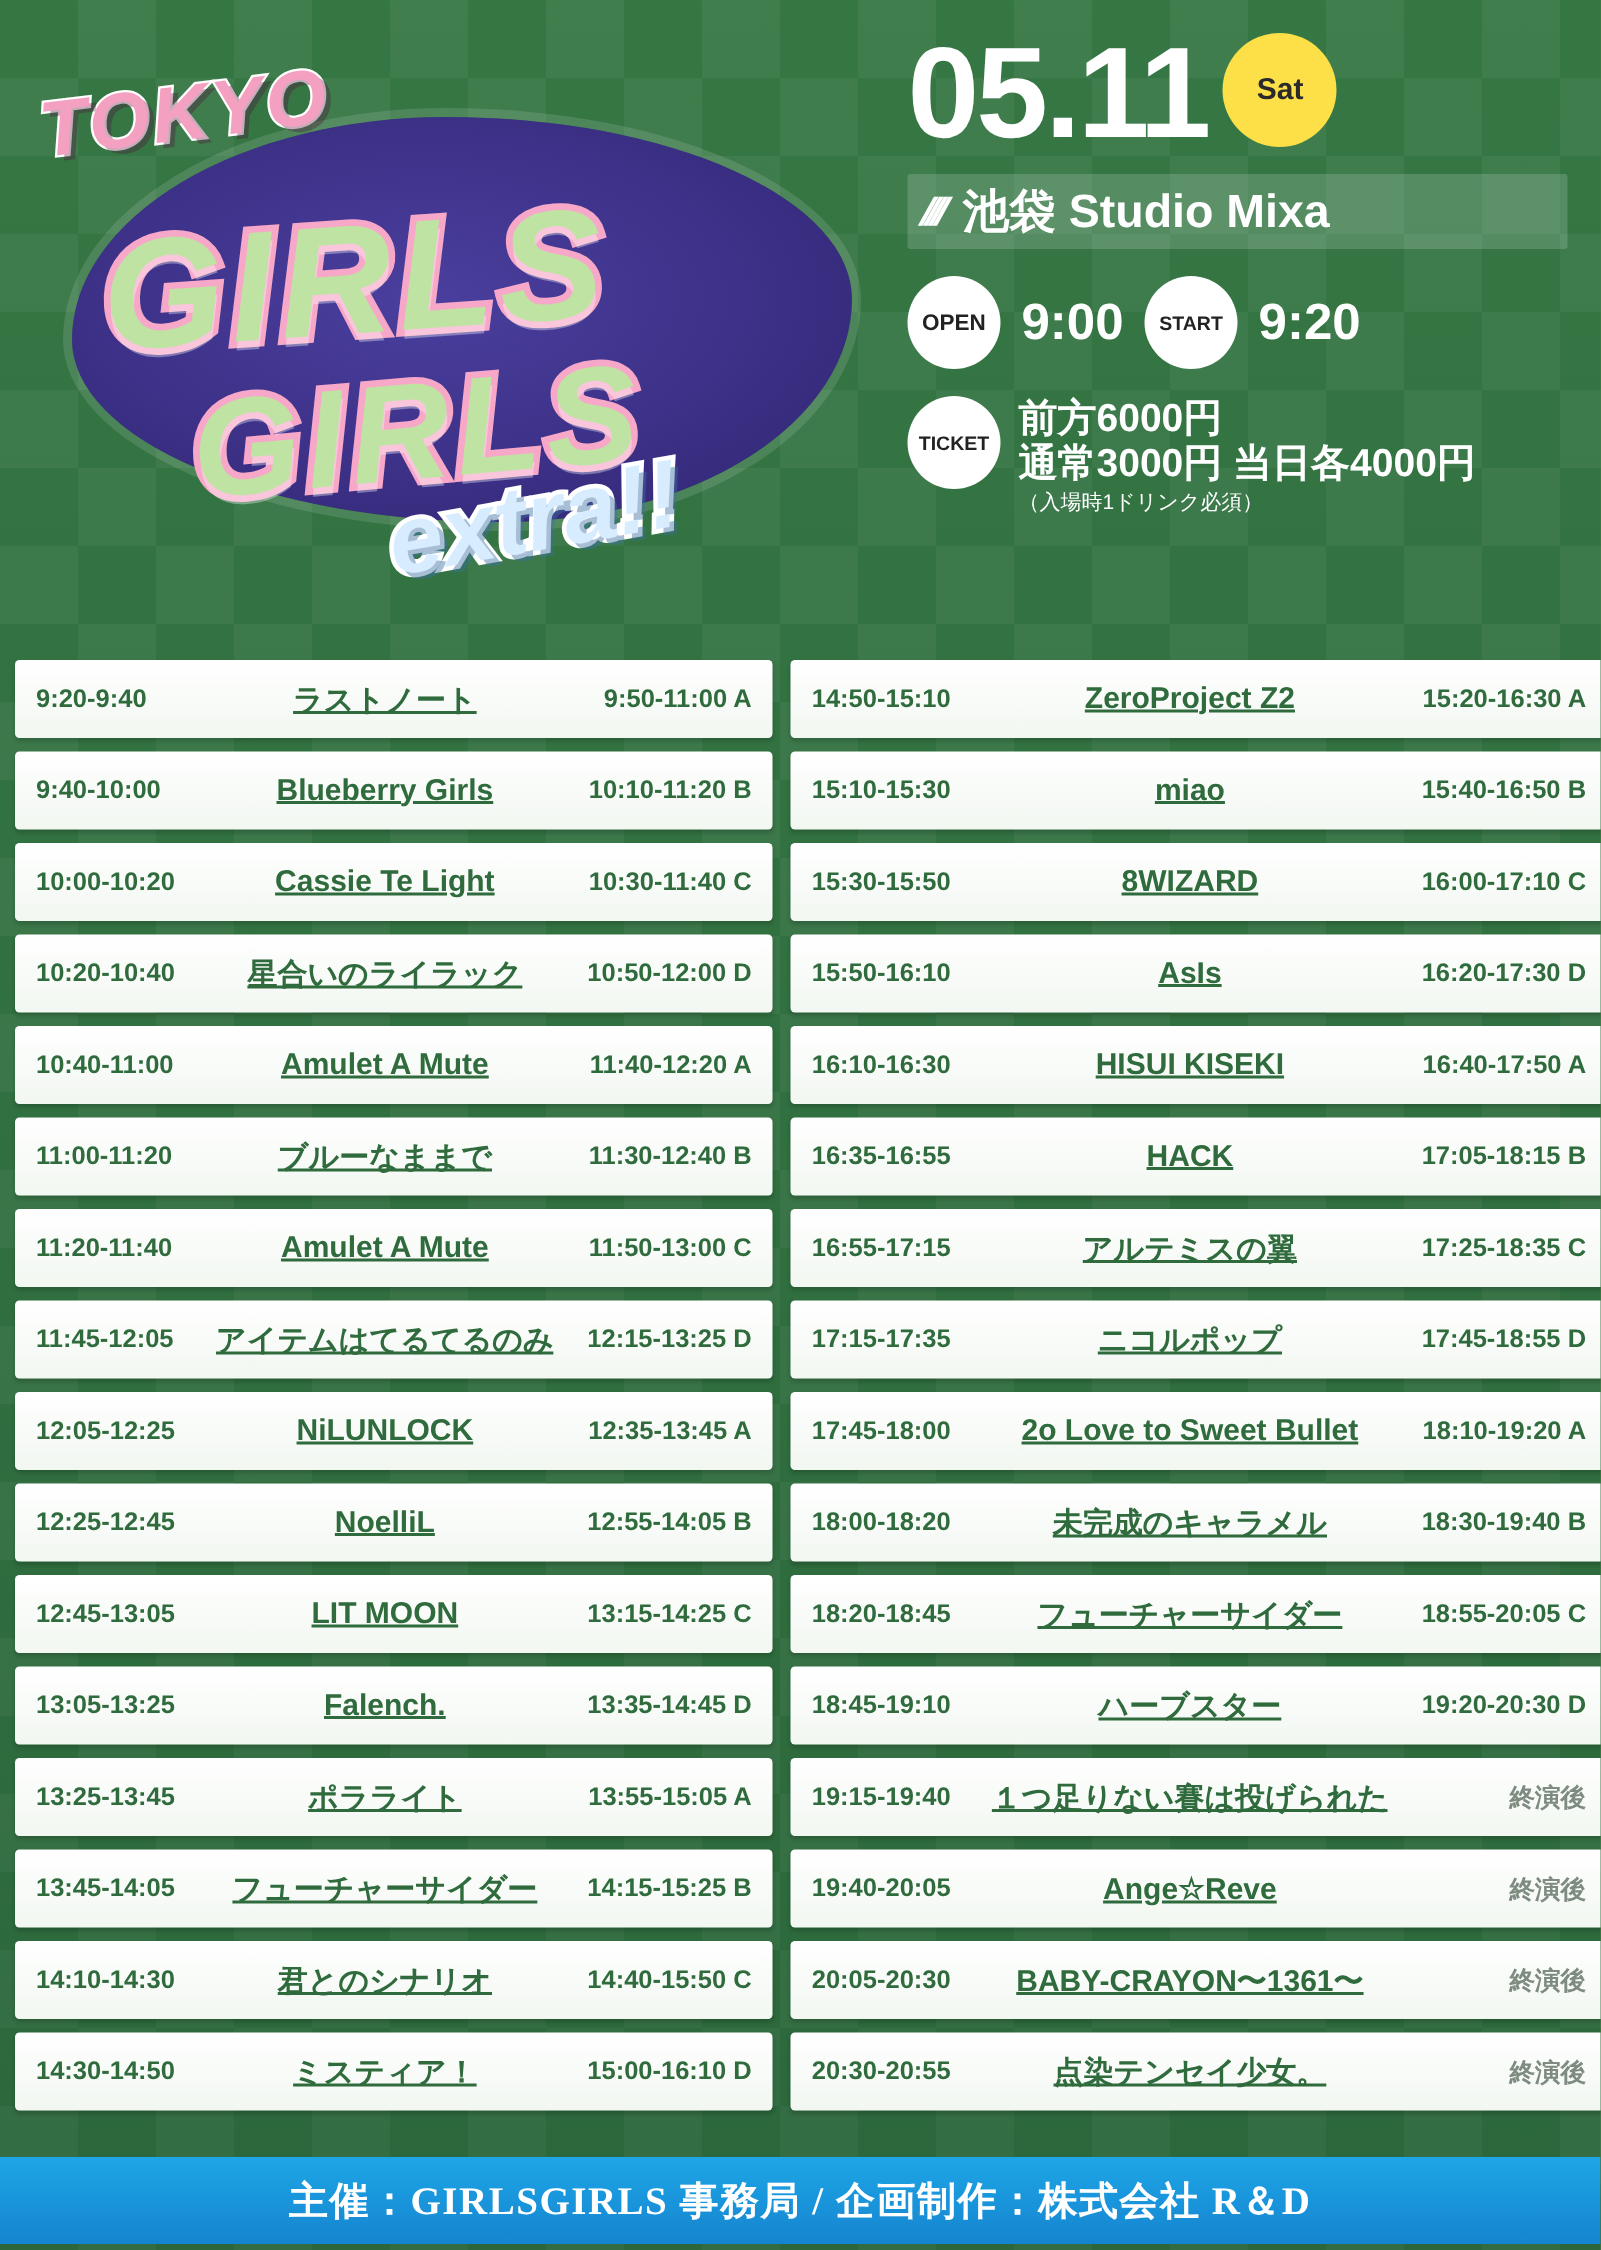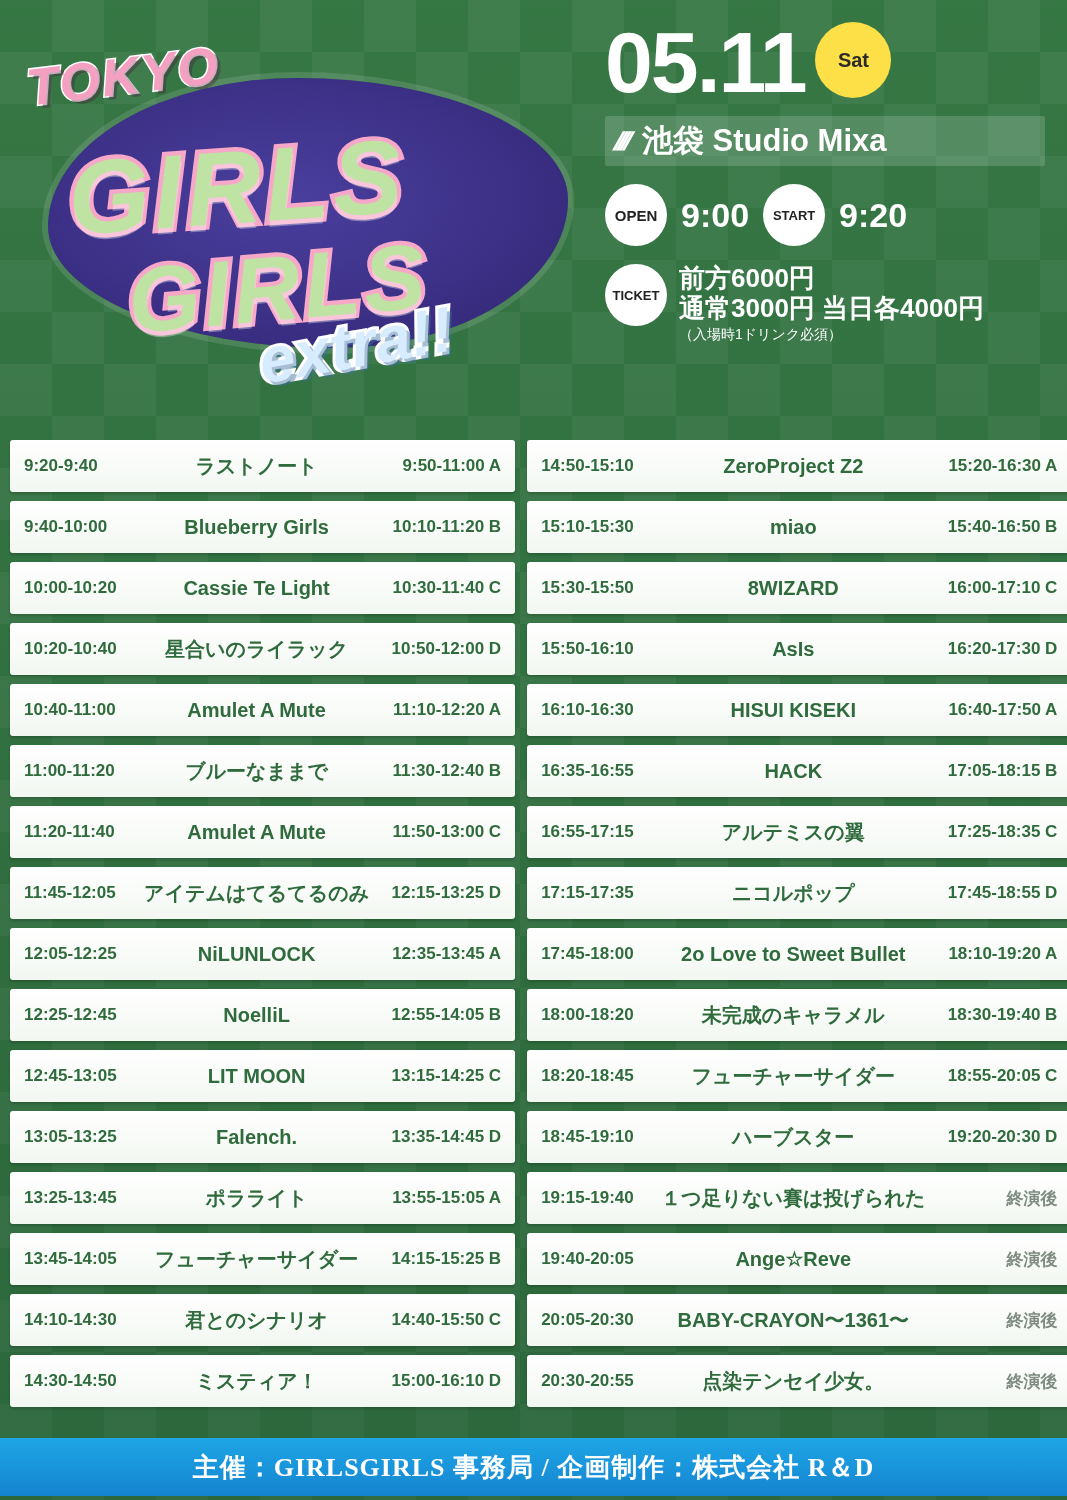--- a/index.html
+++ b/index.html
@@ -115,21 +115,21 @@
     padding: 0 14px;
     box-shadow: 0 2px 3px rgba(0,0,0,0.18);
   }
   .row .t1 {
     width: 120px; flex: 0 0 120px;
     font-size: 17px; font-weight: bold; color: #2f6b3c; text-align: left;
   }
   .row .nm {
     flex: 1 1 auto; text-align: center;
     font-size: 20px; font-weight: bold; color: #2f6b3c;
-    white-space: nowrap; overflow: hidden; text-overflow: ellipsis;
+    white-space: nowrap; overflow: hidden; text-overflow: ellipsis; text-decoration: underline;
   }
   .row .t2 {
     width: 132px; flex: 0 0 132px;
     font-size: 17px; font-weight: bold; color: #2f6b3c; text-align: right;
   }
   .row .t2.short { color: #7d8b80; }
 
   
   .footer {
     position: absolute; left: 0; bottom: 4px; width: 1067px; height: 58px;
@@ -204,21 +204,21 @@
         <div class="t2">10:30-11:40 C</div>
       </div>
       <div class="row">
         <div class="t1">10:20-10:40</div>
         <div class="nm">星合いのライラック</div>
         <div class="t2">10:50-12:00 D</div>
       </div>
       <div class="row">
         <div class="t1">10:40-11:00</div>
         <div class="nm">Amulet A Mute</div>
-        <div class="t2">11:10-12:20 A</div>
+        <div class="t2">11:40-12:20 A</div>
       </div>
       <div class="row">
         <div class="t1">11:00-11:20</div>
         <div class="nm">ブルーなままで</div>
         <div class="t2">11:30-12:40 B</div>
       </div>
       <div class="row">
         <div class="t1">11:20-11:40</div>
         <div class="nm">Amulet A Mute</div>
         <div class="t2">11:50-13:00 C</div>

